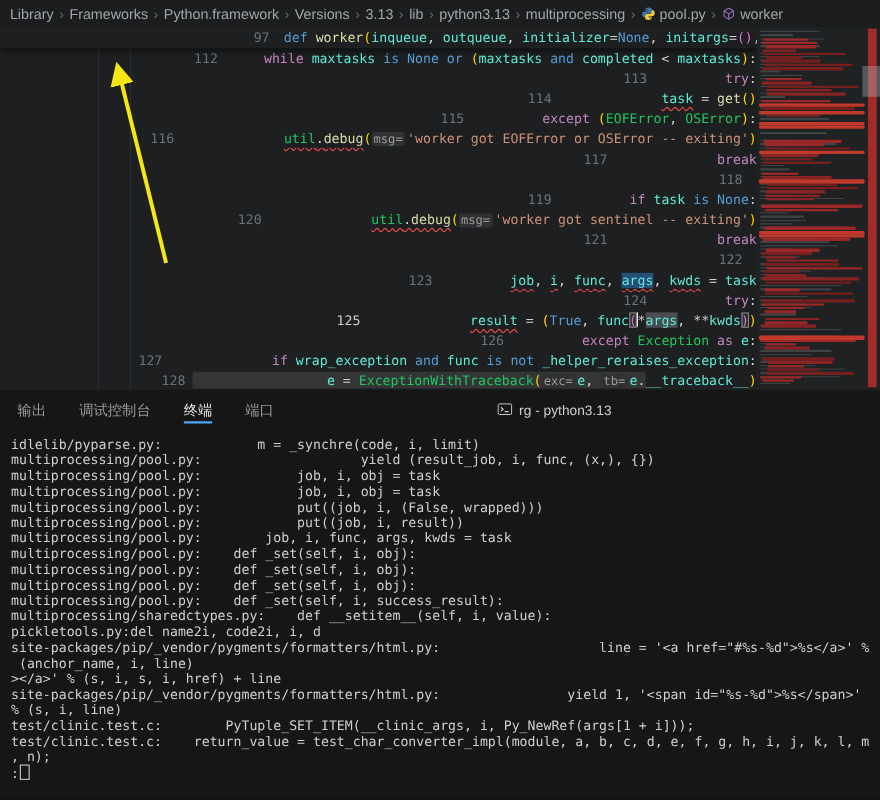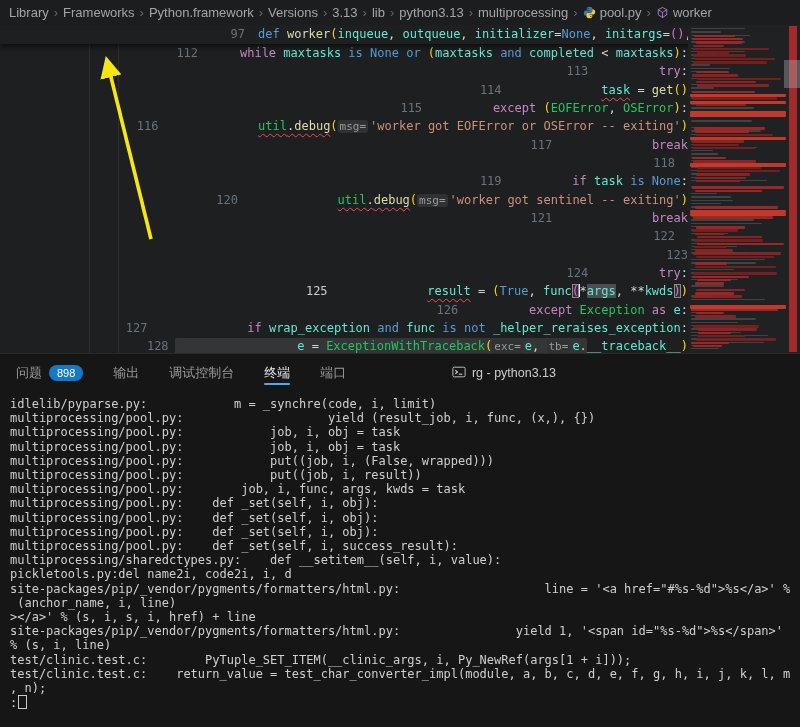--- a/index.html
+++ b/index.html
@@ -171,20 +171,21 @@
         <div class="cl">
           <span class="ln">121</span>
           <span class="ct"><span class="t-p">            </span><span class="t-k">break</span></span>
         </div>
         <div class="cl">
           <span class="ln">122</span>
           <span class="ct"></span>
         </div>
         <div class="cl">
           <span class="ln">123</span>
+          <span class="ct"><span class="t-p">        </span><span class="t-v f-u">job</span><span class="t-p">, </span><span class="t-v f-u">i</span><span class="t-p">, </span><span class="t-v f-u">func</span><span class="t-p">, </span><span class="t-v f-u f-sel">args</span><span class="t-p">, </span><span class="t-v f-u">kwds</span><span class="t-p"> = </span><span class="t-v">task</span></span>
         </div>
         <div class="cl">
           <span class="ln">124</span>
           <span class="ct"><span class="t-p">        </span><span class="t-k">try</span><span class="t-p">:</span></span>
         </div>
         <div class="cl">
           <span class="ln on">125</span>
           <span class="ct"><span class="t-p">            </span><span class="t-v f-u">result</span><span class="t-p"> = </span><span class="t-g1">(</span><span class="t-b">True</span><span class="t-p">, </span><span class="t-v">func</span><span class="t-g2 f-br">(</span><span class="caret"></span><span class="t-p">*</span><span class="t-v f-word">args</span><span class="t-p">, </span><span class="t-p">**</span><span class="t-v">kwds</span><span class="t-g2 f-br">)</span><span class="t-g1">)</span></span>
         </div>
         <div class="cl">
@@ -378,24 +379,20 @@
         </div>
       <div class="mm-ruler"></div>
       <div class="mm-thumb"></div>
     </div>
   </div>
 
   <div class="panel">
     <div class="ptabs">
       <div id="tabs-host" style="display:flex;align-items:center;height:100%">
           <div class="ptab">
-            <span>问题</span>
-            <span class="badge">898</span>
-          </div>
-          <div class="ptab">
             <span>输出</span>
           </div>
           <div class="ptab">
             <span>调试控制台</span>
           </div>
           <div class="ptab active">
             <span>终端</span>
           </div>
           <div class="ptab">
             <span>端口</span>

